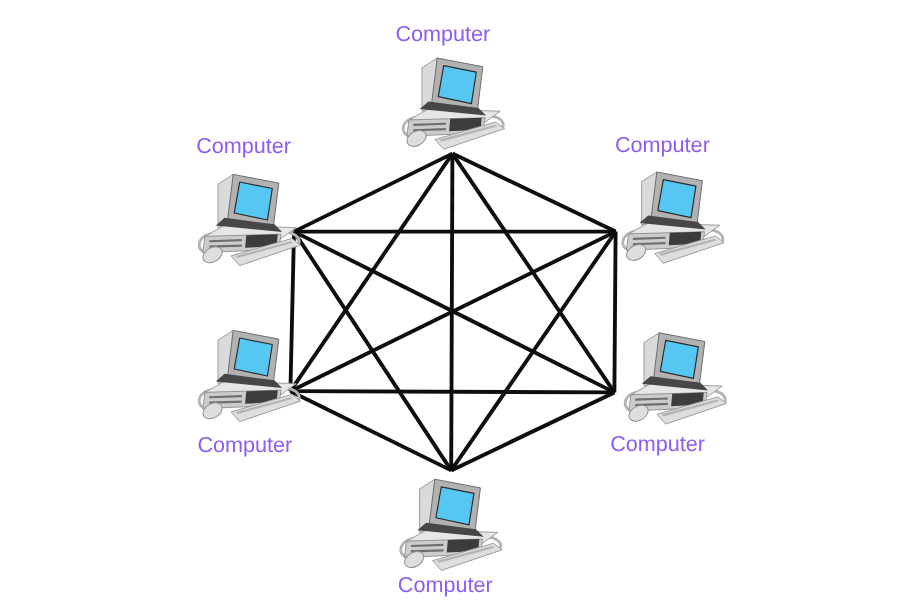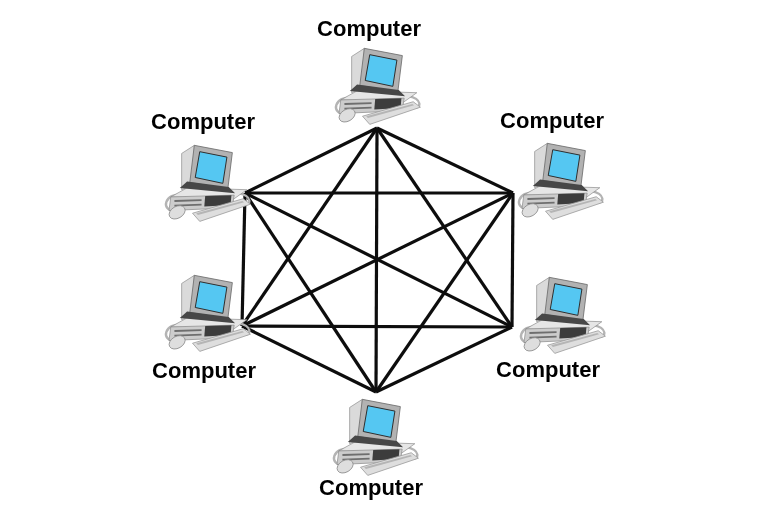--- a/index.html
+++ b/index.html
@@ -23,23 +23,23 @@
   }
   .pc {
     position: absolute;
     width: 92px;
     height: 86px;
     z-index: 2;
   }
   .node-label {
     position: absolute;
     transform: translate(-50%, -50%);
-    font-size: 22px;
-    font-weight: 700;
-    color: #000000;
+    font-size: 18px;
+    font-weight: 400;
+    color: #8b5cf6;
     letter-spacing: 0px;
     white-space: nowrap;
     z-index: 3;
   }
 </style>
 </head>
 <body>
 
 <div id="canvas" style="background: rgb(255, 255, 255);">
 

